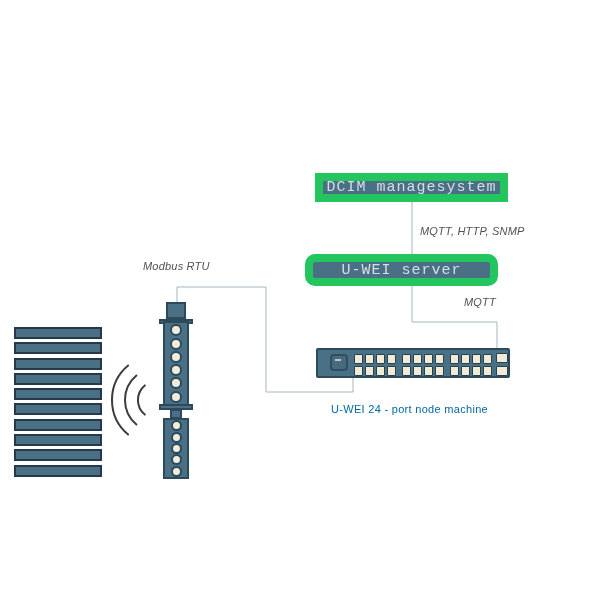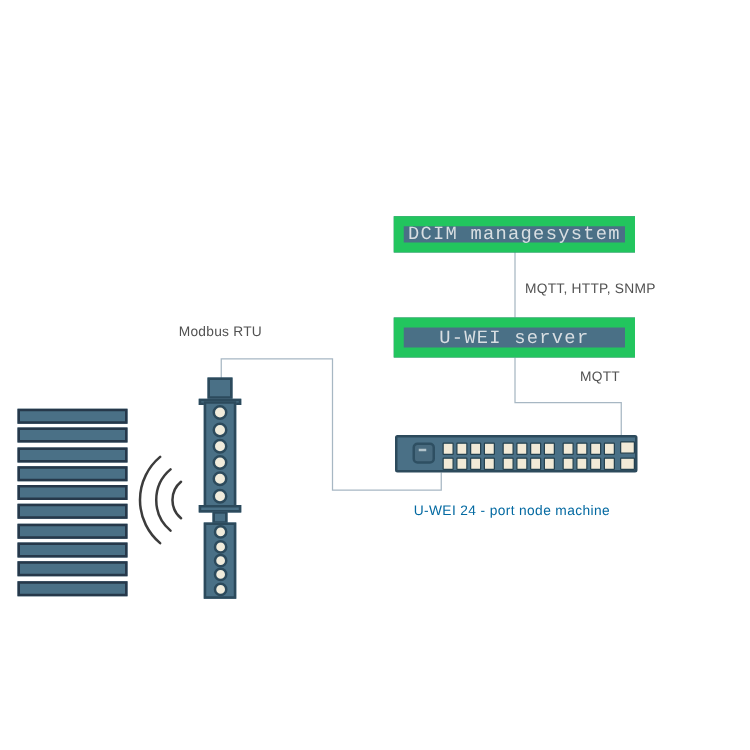--- a/index.html
+++ b/index.html
@@ -12,24 +12,24 @@
   svg.wires { position:absolute; left:0; top:0; width:600px; height:600px; }
 
   
   .slate-box {
     position:absolute; background:#4a7086; border:8px solid #22c55e;
     display:flex; align-items:center; justify-content:center;
     color:#d8dee2; font-family:"Liberation Mono", monospace;
     font-size:15px; letter-spacing:1px; white-space:nowrap;
   }
   .box-dcim   { left:315px; top:173px; width:193px; height:29px; }
-  .box-server { left:315px; top:254px; width:193px; height:32px; }
+  .box-server { left:305px; top:254px; width:193px; height:32px;border-radius:10px; }
 
   
-  .small-label { position:absolute; font-size:11px; color:#525252; letter-spacing:.2px; white-space:nowrap; }
+  .small-label { position:absolute; font-size:11px; color:#525252; letter-spacing:.2px; white-space:nowrap;font-style:italic; }
   .lbl-proto  { left:420px; top:225px; }
   .lbl-mqtt   { left:428px; top:296px;padding-left:36px; }
   .lbl-modbus { left:143px; top:260px; }
 
   .caption {
     position:absolute; left:331px; top:403px;
     font-size:11px; color:#0369a1; letter-spacing:.3px; white-space:nowrap;
   }
 
   

